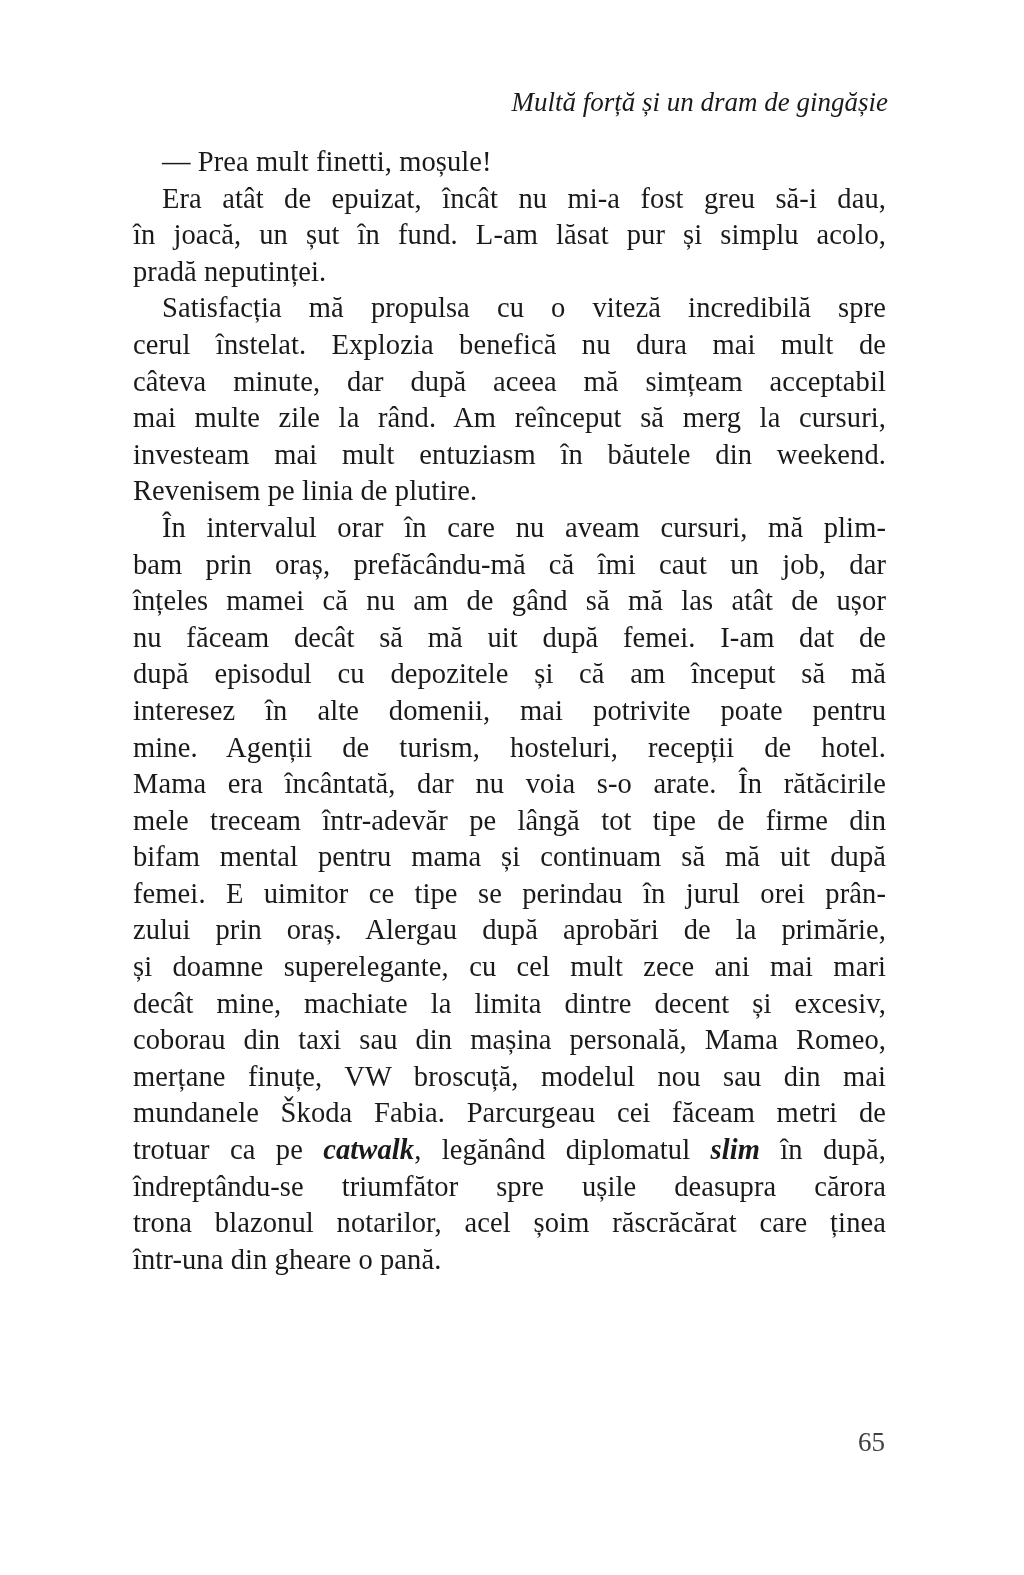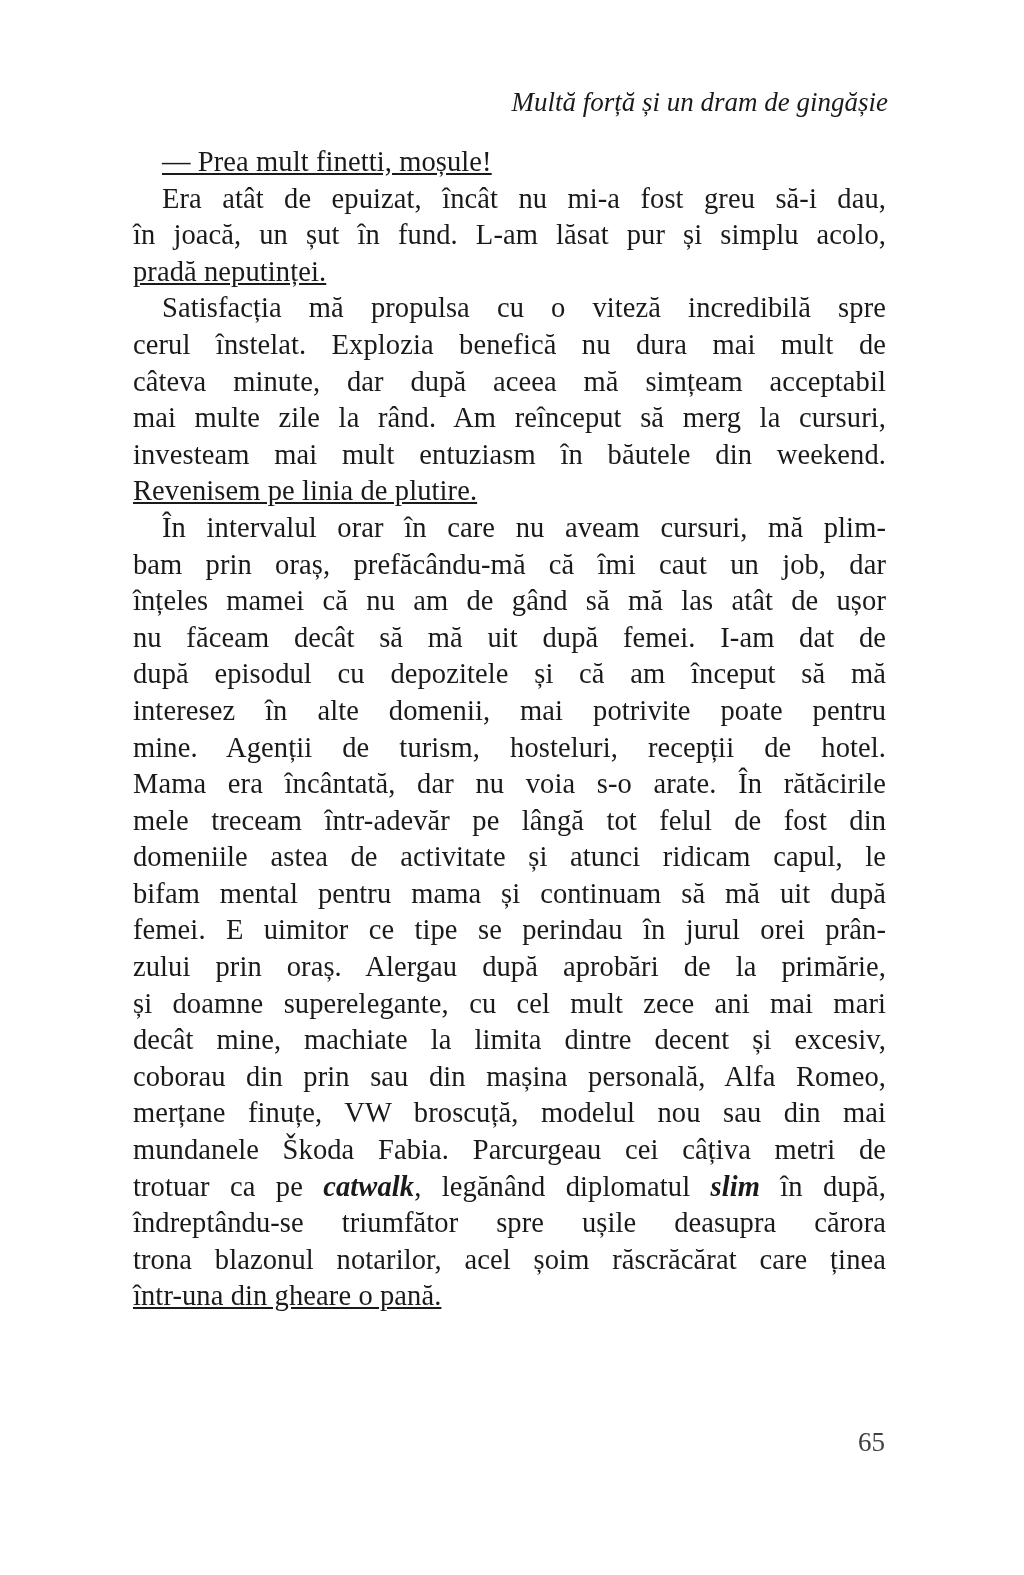--- a/index.html
+++ b/index.html
@@ -42,21 +42,21 @@
       display: block;
       height: 36.6px;
       line-height: 36.6px;
       font-size: 28.5px;
       white-space: nowrap;
       text-align: justify;
       text-align-last: justify;
       letter-spacing: 0.1px;
     }
     .line.indent { padding-left: 29px; }
-    .line.last { text-align-last: left; text-decoration: underline; }
+    .line.last { text-align-last: left; }
     .line em { font-style: italic; font-weight: bold; }
     .page-number {
       position: absolute;
       top: 1424px;
       right: 139px;
       font-size: 27px;
       line-height: 36px;
       color: #404040;
     }
   </style>
@@ -78,30 +78,29 @@
       <div class="line">investeam mai mult entuziasm în băutele din weekend.</div>
       <div class="line last">Revenisem pe linia de plutire.</div>
       <div class="line indent">În intervalul orar în care nu aveam cursuri, mă plim-</div>
       <div class="line">bam prin oraș, prefăcându-mă că îmi caut un job, dar</div>
       <div class="line">înțeles mamei că nu am de gând să mă las atât de ușor</div>
       <div class="line">nu făceam decât să mă uit după femei. I-am dat de</div>
       <div class="line">după episodul cu depozitele și că am început să mă</div>
       <div class="line">interesez în alte domenii, mai potrivite poate pentru</div>
       <div class="line">mine. Agenții de turism, hosteluri, recepții de hotel.</div>
       <div class="line">Mama era încântată, dar nu voia s-o arate. În rătăcirile</div>
-      <div class="line">mele treceam într-adevăr pe lângă tot felul de fost din</div>
-      <div class="line">domeniile astea de activitate și atunci ridicam capul, le</div>
+      <div class="line">mele treceam într-adevăr pe lângă tot tipe de firme din</div>
       <div class="line">bifam mental pentru mama și continuam să mă uit după</div>
       <div class="line">femei. E uimitor ce tipe se perindau în jurul orei prân-</div>
       <div class="line">zului prin oraș. Alergau după aprobări de la primărie,</div>
       <div class="line">și doamne superelegante, cu cel mult zece ani mai mari</div>
       <div class="line">decât mine, machiate la limita dintre decent și excesiv,</div>
-      <div class="line">coborau din prin sau din mașina personală, Alfa Romeo,</div>
+      <div class="line">coborau din taxi sau din mașina personală, Mama Romeo,</div>
       <div class="line">merțane finuțe, VW broscuță, modelul nou sau din mai</div>
-      <div class="line">mundanele Škoda Fabia. Parcurgeau cei câțiva metri de</div>
+      <div class="line">mundanele Škoda Fabia. Parcurgeau cei făceam metri de</div>
       <div class="line"><span>trotuar ca pe </span><em>catwalk</em><span>, legănând diplomatul </span><em>slim</em><span> în după,</span></div>
       <div class="line">îndreptându-se triumfător spre ușile deasupra cărora</div>
       <div class="line">trona blazonul notarilor, acel șoim răscrăcărat care ținea</div>
       <div class="line last">într-una din gheare o pană.</div>
     </div>
 
   <div class="page-number">65</div>
 </div>
 
 </body></html>

